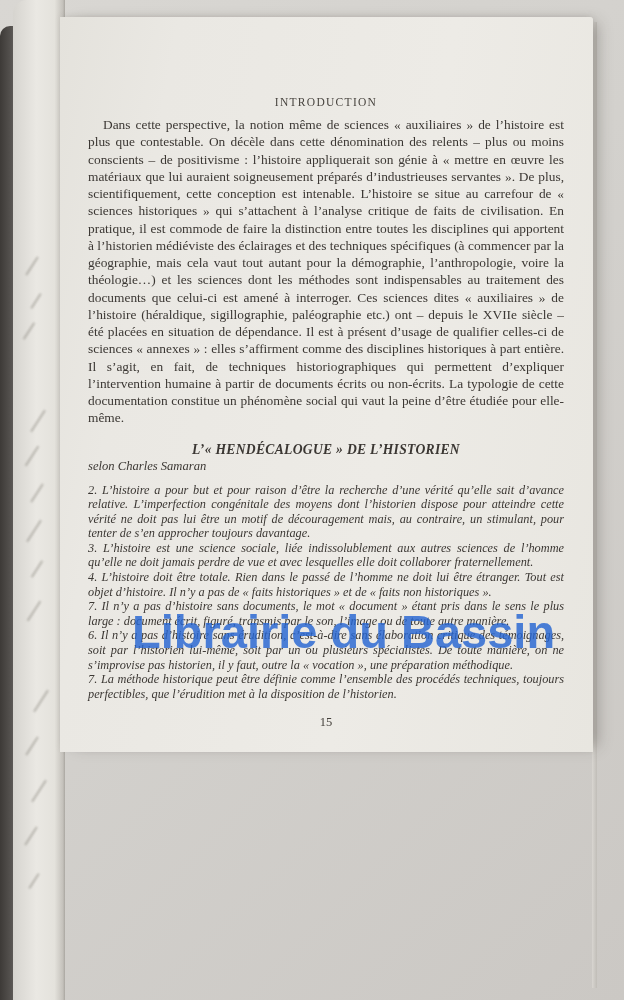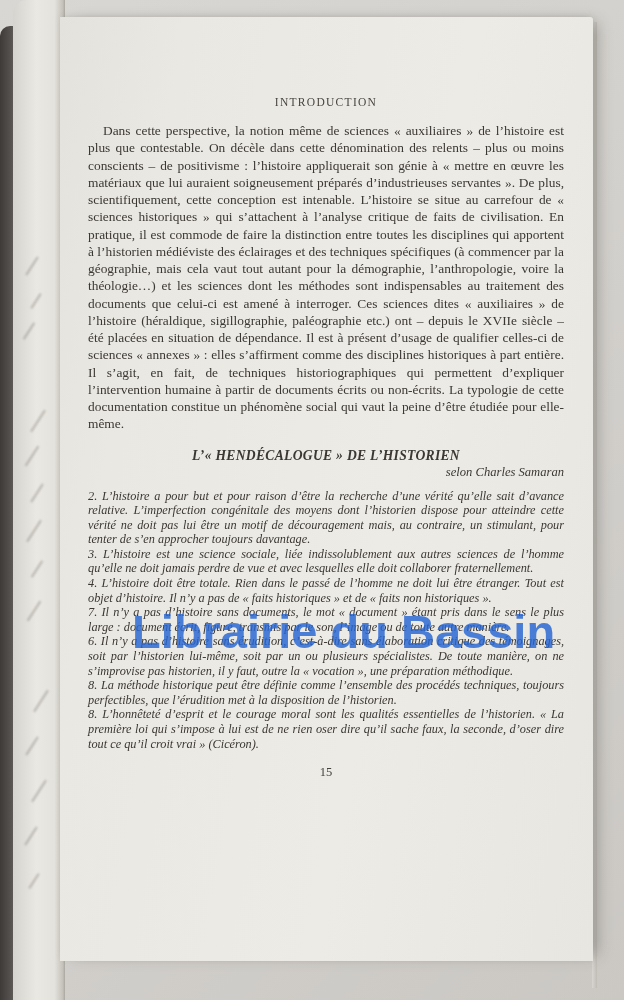--- a/index.html
+++ b/index.html
@@ -20,44 +20,44 @@
     background:linear-gradient(90deg,#d6d4cf 0%,#eae8e3 45%,#e4e2dc 80%,#c4c1bb 96%,#a9a6a0 100%);
     border-top-left-radius:14px;
   }
   .prev-page .streaks{position:absolute;inset:0;overflow:hidden;}
   .streak{
     position:absolute;height:2px;background:#8d8981;opacity:.55;
     filter:blur(1px);transform:rotate(-57deg);border-radius:1px;
   }
   
   .page{
-    position:absolute;left:60px;top:17px;width:533px;height:944px;
+    position:absolute;left:60px;top:17px;width:533px;height:735px;
     background:linear-gradient(100deg,#e4e2dc 0%,#eae8e3 18%,#edebe6 60%,#e8e6e0 100%);
     box-shadow:10px 0 14px -6px rgba(60,55,50,.35), 0 -2px 6px -2px rgba(120,115,108,.25);
     border-top-right-radius:3px;
   }
   .page-inner{
     position:absolute;left:28px;top:0;width:476px;
     color:#3b3733;
   }
   .running-head{
     margin-top:79px;text-align:center;
     font-size:11.5px;letter-spacing:1.3px;color:#48443f;
   }
   .intro{
-    margin-top:14px;text-align:justify;text-indent:15px;
+    margin-top:8px;text-align:justify;text-indent:15px;
     font-size:13.4px;line-height:17.25px;
     hyphens:auto;-webkit-hyphens:auto;
   }
   .sec-title{
     margin-top:15px;text-align:center;
     font-weight:bold;font-style:italic;font-size:13.6px;letter-spacing:.3px;
   }
   .sec-subtitle{
-    margin-top:1px;text-align:right;font-style:italic;font-size:12.6px;
+    margin-top:1px;text-align:left;font-style:italic;font-size:12.6px;
   }
   .rules-list{margin-top:9px;}
   .rules-list p{
     margin:0;text-align:justify;font-style:italic;
     font-size:12.3px;line-height:14.6px;
     hyphens:auto;-webkit-hyphens:auto;
   }
   .page-number{
     margin-top:14px;text-align:center;font-size:12.5px;color:#45413c;
   }
@@ -106,20 +106,19 @@
     <div class="running-head">INTRODUCTION</div>
     <p class="intro">Dans cette perspective, la notion même de sciences « auxiliaires » de l’histoire est plus que contestable. On décèle dans cette dénomination des relents – plus ou moins conscients – de positivisme : l’histoire appliquerait son génie à « mettre en œuvre les matériaux que lui auraient soigneusement préparés d’industrieuses servantes ». De plus, scientifiquement, cette conception est intenable. L’histoire se situe au carrefour de « sciences historiques » qui s’attachent à l’analyse critique de faits de civilisation. En pratique, il est commode de faire la distinction entre toutes les disciplines qui apportent à l’historien médiéviste des éclairages et des techniques spécifiques (à commencer par la géographie, mais cela vaut tout autant pour la démographie, l’anthropologie, voire la théologie…) et les sciences dont les méthodes sont indispensables au traitement des documents que celui-ci est amené à interroger. Ces sciences dites « auxiliaires » de l’histoire (héraldique, sigillographie, paléographie etc.) ont – depuis le XVIIe siècle – été placées en situation de dépendance. Il est à présent d’usage de qualifier celles-ci de sciences « annexes » : elles s’affirment comme des disciplines historiques à part entière. Il s’agit, en fait, de techniques historiographiques qui permettent d’expliquer l’intervention humaine à partir de documents écrits ou non-écrits. La typologie de cette documentation constitue un phénomène social qui vaut la peine d’être étudiée pour elle-même.</p>
     <div class="sec-title">L’« HENDÉCALOGUE » DE L’HISTORIEN</div>
     <div class="sec-subtitle">selon Charles Samaran</div>
     <div class="rules-list">
       <p>2. L’histoire a pour but et pour raison d’être la recherche d’une vérité qu’elle sait d’avance relative. L’imperfection congénitale des moyens dont l’historien dispose pour atteindre cette vérité ne doit pas lui être un motif de découragement mais, au contraire, un stimulant, pour tenter de s’en approcher toujours davantage.</p>
       <p>3. L’histoire est une science sociale, liée indissolublement aux autres sciences de l’homme qu’elle ne doit jamais perdre de vue et avec lesquelles elle doit collaborer fraternellement.</p>
       <p>4. L’histoire doit être totale. Rien dans le passé de l’homme ne doit lui être étranger. Tout est objet d’histoire. Il n’y a pas de « faits historiques » et de « faits non historiques ».</p>
       <p>7. Il n’y a pas d’histoire sans documents, le mot « document » étant pris dans le sens le plus large : document écrit, figuré, transmis par le son, l’image ou de toute autre manière.</p>
       <p>6. Il n’y a pas d’histoire sans érudition, c’est-à-dire sans élaboration critique des témoignages, soit par l’historien lui-même, soit par un ou plusieurs spécialistes. De toute manière, on ne s’improvise pas historien, il y faut, outre la « vocation », une préparation méthodique.</p>
-      <p>8. La méthode historique peut être définie comme l’ensemble des procédés techniques, toujours perfectibles, que l’érudition met à la disposition de l’historien.</p>
-      <p>8. L’honnêteté d’esprit et le courage moral sont les qualités essentielles de l’historien. « La première loi qui s’impose à lui est de ne rien oser dire qu’il sache faux, la seconde, d’oser dire tout ce qu’il croit vrai » (Cicéron).</p>
+      <p>7. La méthode historique peut être définie comme l’ensemble des procédés techniques, toujours perfectibles, que l’érudition met à la disposition de l’historien.</p>
     </div>
     <div class="page-number">15</div>
   </div>
 </div>
 
 <div class="watermark">Librairie du Bassin</div>
 
 </body></html>

